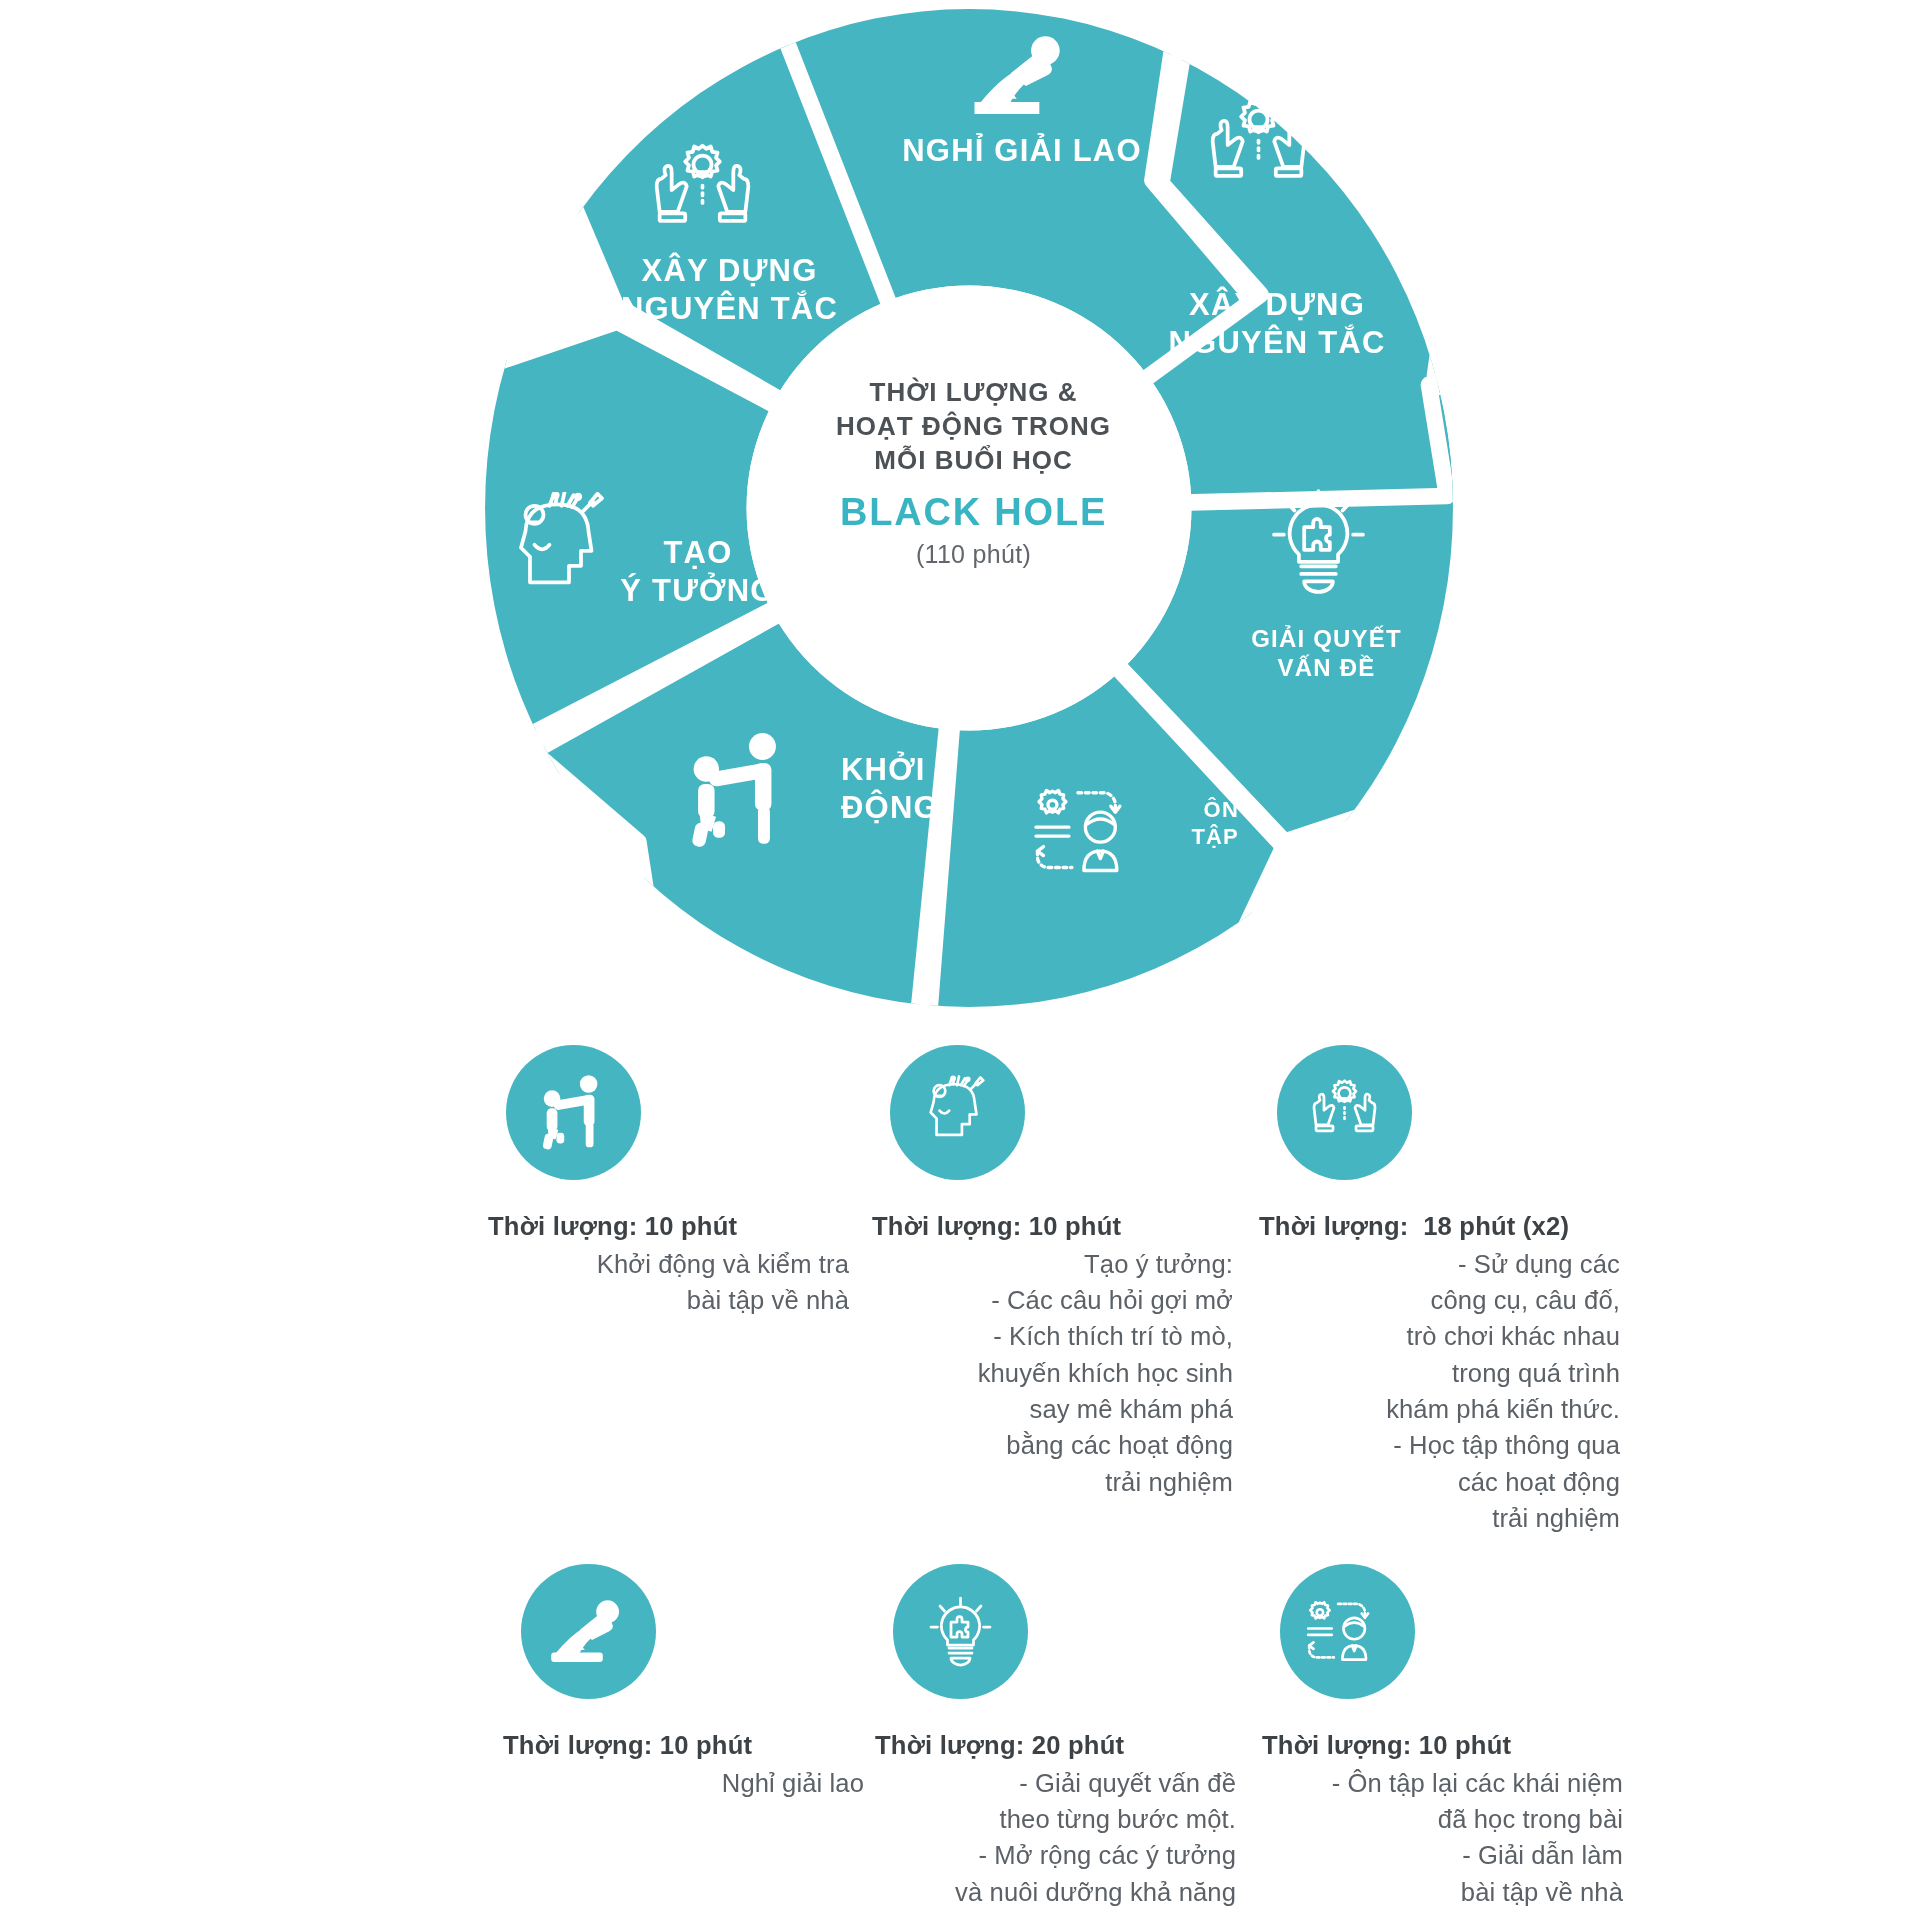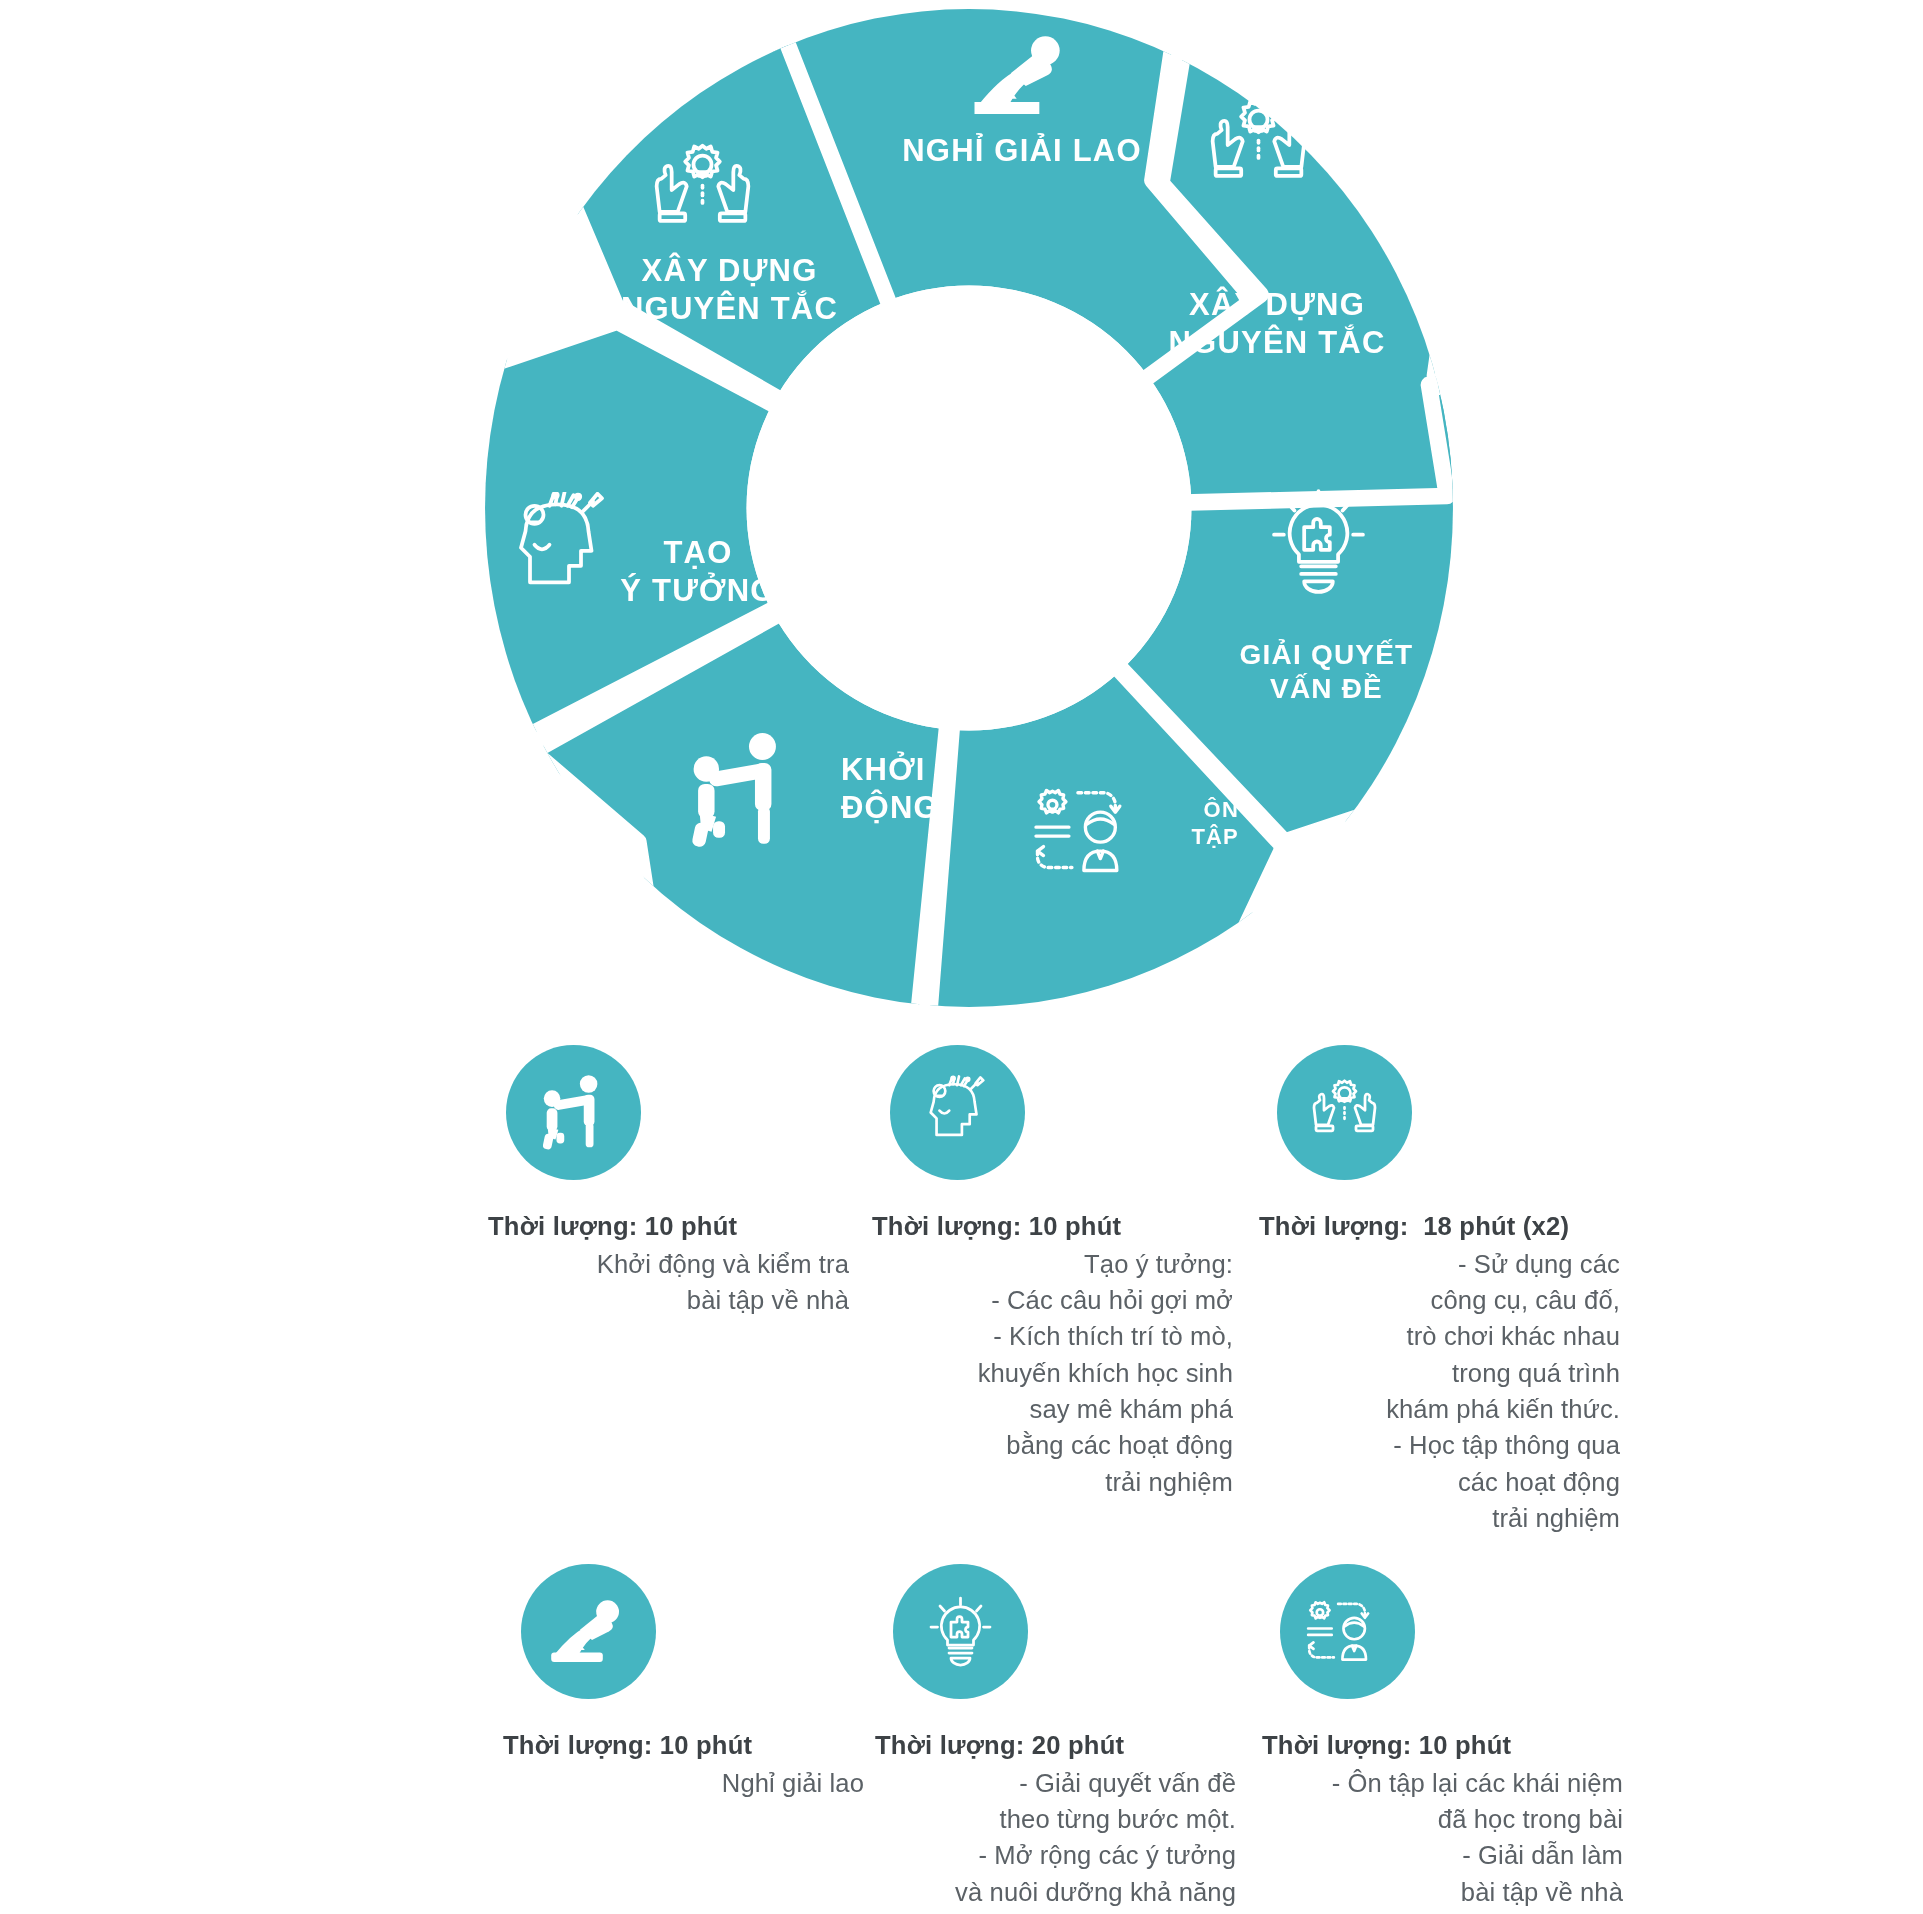--- a/index.html
+++ b/index.html
@@ -137,21 +137,21 @@
 
   <div class="seg-icon" style="left:1262px;top:485px;">
     <svg width="113" height="113" viewBox="0 0 150 150" fill="none" stroke="#ffffff" stroke-width="5" stroke-linecap="round" stroke-linejoin="round">
       <path d="M75 8 v14 M34 24 l9 10 M116 24 l-9 10 M16 66 h13 M134 66 h-13"></path>
       <path d="M75 26 a38 38 0 0 1 26 66 v10 h-52 v-10 a38 38 0 0 1 26 -66 Z"></path>
       <path d="M52 108 h46 M52 118 h46"></path>
       <path d="M56 128 h38 a19 14 0 0 1 -38 0 Z"></path>
       <path d="M56 56 h12 v-6 a5 5 0 0 1 10 0 v6 h12 v10 a5 5 0 0 0 0 10 v10 h-12 v-6 a5 5 0 0 0 -10 0 v6 h-12 Z"></path>
     </svg>
   </div>
-  <div class="seg-label" style="left:1165px;top:624px;width:323px;font-size:28px;margin-top:14px;">GIẢI QUYẾT
+  <div class="seg-label" style="left:1165px;top:624px;width:323px;font-size:24px;">GIẢI QUYẾT
 VẤN ĐỀ</div>
 
   <div class="seg-icon" style="left:1033px;top:785px;">
     <svg width="116" height="94" viewBox="0 0 155 125" fill="none" stroke="#ffffff" stroke-width="4.5" stroke-linecap="round" stroke-linejoin="round">
       <g transform="translate(4,6)">
         <path d="M22 2 l4 2 l4 -3 l2 5 l5 1 l-1 5 l4 4 l-4 4 l1 5 l-5 1 l-2 5 l-4 -3 l-4 2 l-4 -2 l-4 3 l-2 -5 l-5 -1 l1 -5 l-4 -4 l4 -4 l-1 -5 l5 -1 l2 -5 l4 3 Z"></path>
         <circle cx="22" cy="20" r="6"></circle>
       </g>
       <path d="M60 10 h34 a16 16 0 0 1 16 16 v6" stroke-dasharray="5 5"></path>
       <path d="M104 28 l6 8 l6 -8"></path>
@@ -209,20 +209,27 @@
       <path d="M75 62 v4 M75 72 v4 M75 82 v4" stroke-dasharray="1 1"></path>
       <path d="M26 48 q-4 -10 2 -12 q6 -2 6 8 v24 l10 -8 q8 -5 10 3 l-12 34 h-24 l-4 -34 q0 -10 6 -10 Z"></path>
       <rect x="18" y="99" width="34" height="10" rx="2"></rect>
       <path d="M124 48 q4 -10 -2 -12 q-6 -2 -6 8 v24 l-10 -8 q-8 -5 -10 3 l12 34 h24 l4 -34 q0 -10 -6 -10 Z"></path>
       <rect x="98" y="99" width="34" height="10" rx="2"></rect>
     </svg>
   </div>
   <div class="seg-label" style="left:579px;top:252px;width:301px;font-size:31px;">XÂY DỰNG
 NGUYÊN TẮC</div>
 
+  <div id="hub">
+    <div class="hub-line">THỜI LƯỢNG &amp;</div>
+    <div class="hub-line">HOẠT ĐỘNG TRONG</div>
+    <div class="hub-line">MỖI BUỔI HỌC</div>
+    <div class="hub-brand">BLACK HOLE</div>
+    <div class="hub-dur">(110 phút)</div>
+  </div>
 </div>
 
 <div id="cards">
 
   <div class="card" style="left:488px;top:0px;">
     <div class="card-badge">
       <svg width="78" height="78" viewBox="0 0 160 155" fill="#ffffff">
         <circle cx="110" cy="18" r="18"></circle>
         <rect x="100" y="40" width="22" height="64" rx="9"></rect>
         <rect x="104" y="98" width="16" height="50" rx="7"></rect>

